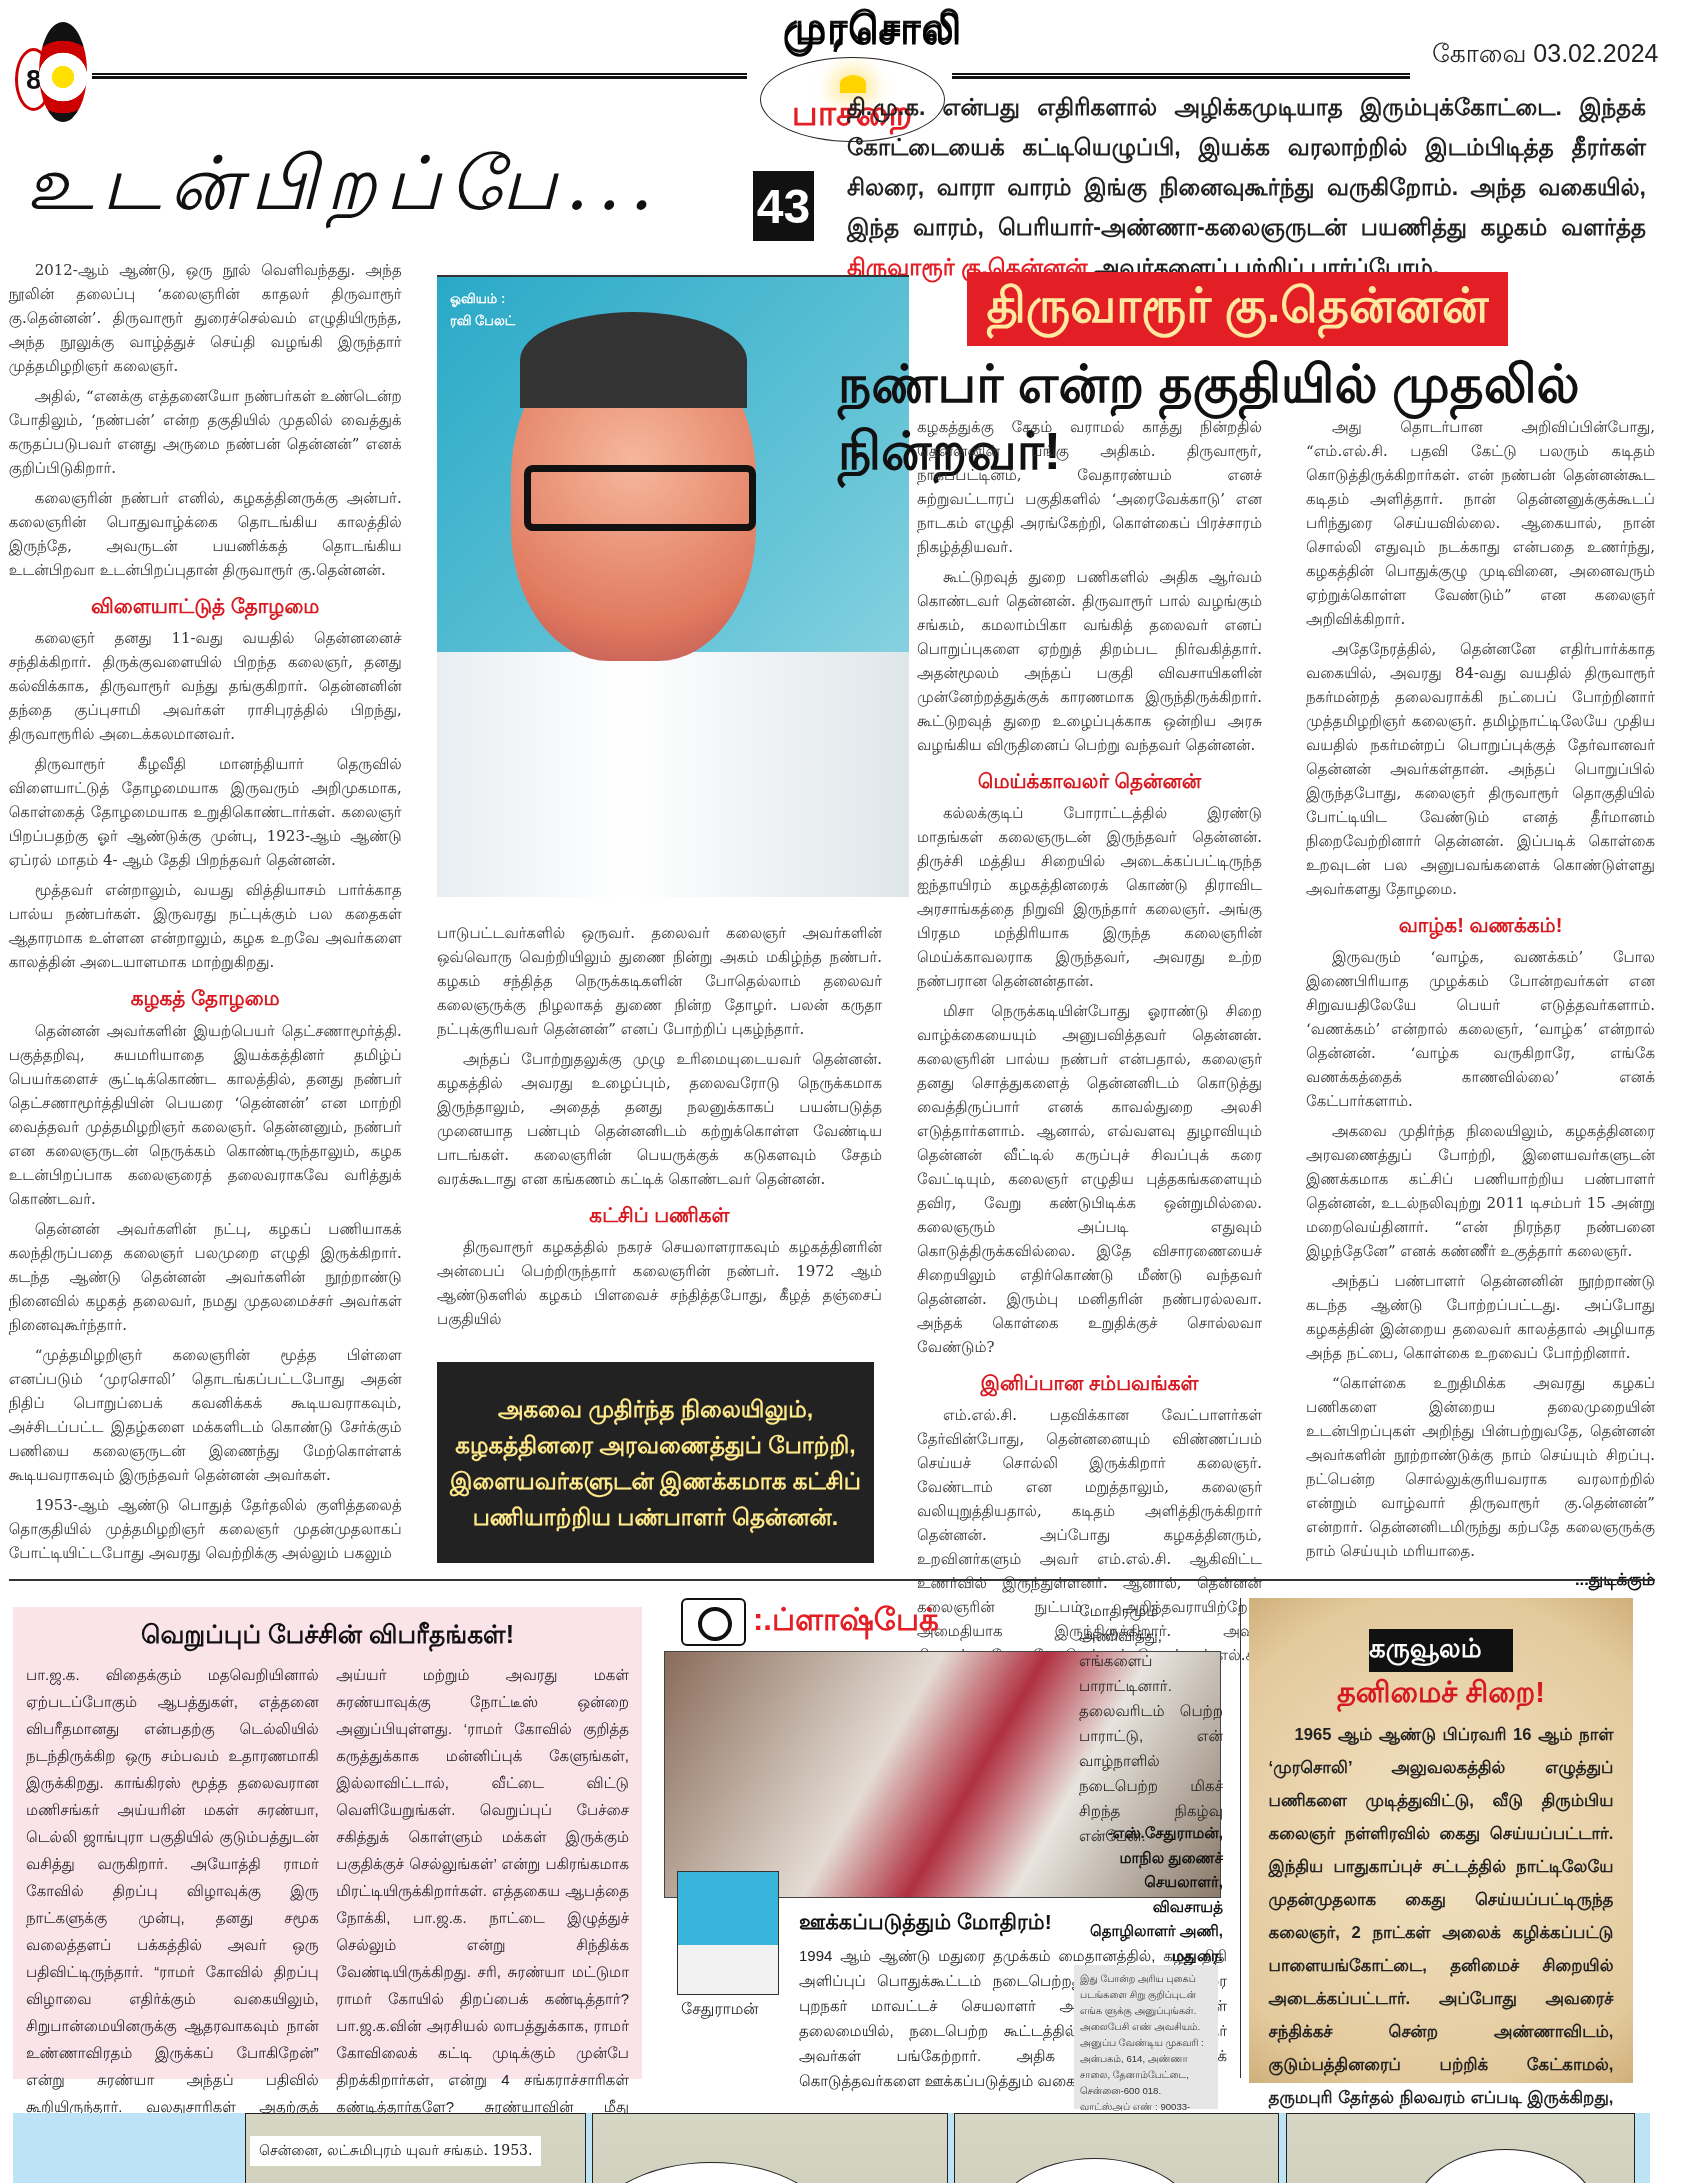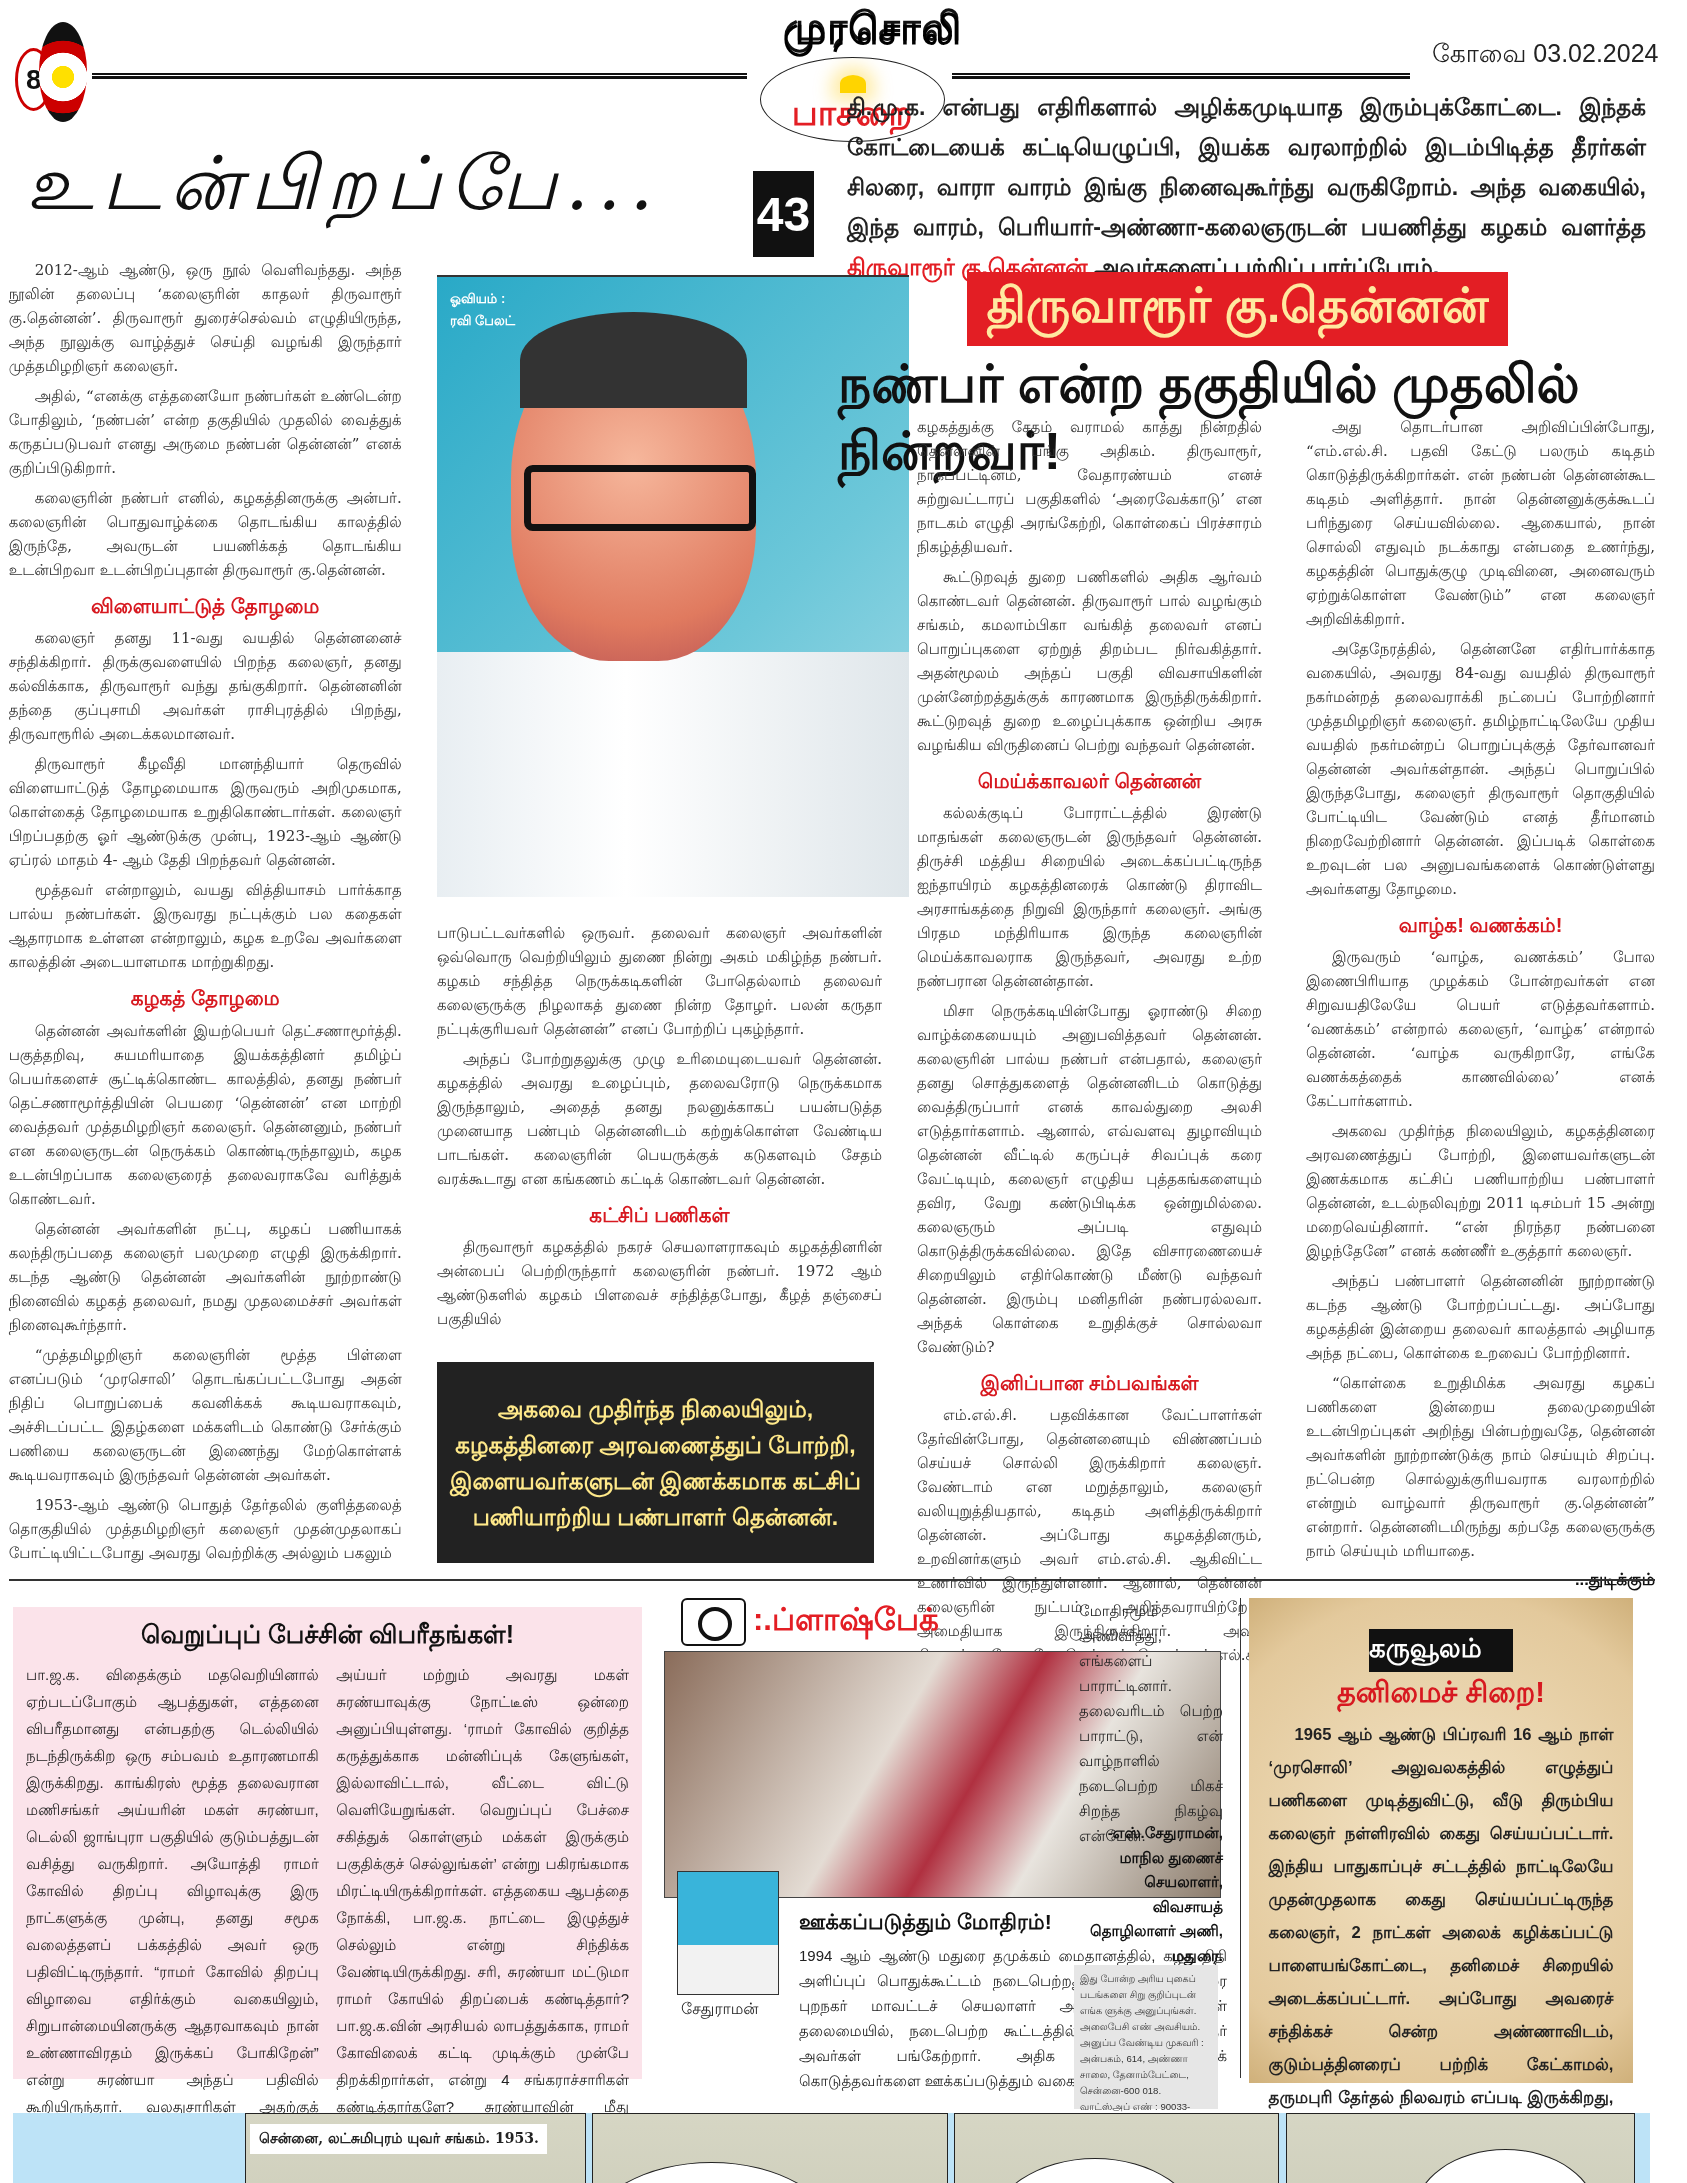--- a/index.html
+++ b/index.html
@@ -9,21 +9,21 @@
   .page-no{left:15.3px;top:48px;width:31px;height:57px;border:3.5px solid #c00;border-radius:50%;display:flex;align-items:center;justify-content:center;font:bold 28px "Liberation Sans",sans-serif;color:#111;background:#fff;}
   .party-logo{left:39px;top:22px;width:48px;height:100px;border-radius:50%;background:radial-gradient(circle at 50% 55%,#ffe000 0 18%,#fff 19% 40%,#c00 41% 60%,#111 61% 100%);}
   .hrule{height:6.1px;background:linear-gradient(#111 0 35%,#fff 35% 55%,#111 55% 100%);}
   .mast{left:742px;top:8.7px;width:227px;height:127px;}
   .mast-title{position:absolute;left:41px;top:0;font:bold 39px "Liberation Sans",sans-serif;color:#000000;text-shadow:0 -4.4px 0 #111;letter-spacing:0.9px;}
   .mast-oval{position:absolute;left:17.5px;top:48px;width:183px;height:83px;border:1.3px solid #222;border-radius:50%;background:#fff;overflow:hidden;}
   .mast-sun{position:absolute;left:79px;top:17.5px;width:26px;height:17.5px;border-radius:50% 50% 0 0;background:#ffd400;box-shadow:0 0 17.5px 8.7px rgba(255,200,0,.35);}
   .mast-sub{position:absolute;left:0;right:0;top:35px;text-align:center;font:bold 35px "Liberation Sans",sans-serif;color:#e31e24;}
   .dateline{left:1432px;top:39px;font:25px "Liberation Sans",sans-serif;color:#222;}
   .series-title{left:26px;top:140px;font:italic 74px "DejaVu Serif",serif;color:#111;letter-spacing:8.7px;}
-  .ep-no{left:753px;top:171px;width:61px;height:86px;background:#111;color:#fff;font:bold 48px "Liberation Sans",sans-serif;display:flex;align-items:center;justify-content:center;}
+  .ep-no{left:753px;top:171px;width:61px;height:70px;background:#111;color:#fff;font:bold 48px "Liberation Sans",sans-serif;display:flex;align-items:center;justify-content:center;}
   .intro{left:847px;top:87px;width:799px;font:bold 23px/40px "Liberation Sans",sans-serif;color:#222;text-align:justify;}
   .intro .red{color:#e31e24;}
   
   .portrait{left:437px;top:275px;width:472px;height:620px;background:linear-gradient(135deg,#29a9c7,#6cc7d9 60%,#a9dde8);border-top:2.6px solid #333;overflow:hidden;}
   .portrait .face{position:absolute;left:74px;top:52px;width:245px;height:332px;border-radius:45% 45% 40% 40%;background:radial-gradient(circle at 50% 40%,#f6b79c,#e07a5f 70%,#b55 100%);}
   .portrait .hair{position:absolute;left:83px;top:35px;width:227px;height:96px;border-radius:50% 50% 0 0;background:#333;}
   .portrait .glasses{position:absolute;left:87px;top:188px;width:218px;height:52px;border:7.9px solid #111;border-radius:8.7px;}
   .portrait .shirt{position:absolute;left:0;right:0;bottom:0;height:245px;background:linear-gradient(90deg,#e8eef2,#fff 40%,#dfe6ea);}
   .credit{left:450px;top:288px;font:bold 13px/22px "Liberation Sans",sans-serif;color:#fff;}
   .name-band{left:967px;top:272px;width:541px;height:74px;background:#e31e24;color:#ffe9a0;font:bold 48px "Liberation Sans",sans-serif;display:flex;align-items:center;justify-content:center;}
@@ -168,21 +168,21 @@
   <div class="txt">1965 ஆம் ஆண்டு பிப்ரவரி 16 ஆம் நாள் ‘முரசொலி’ அலுவலகத்தில் எழுத்துப் பணிகளை முடித்துவிட்டு, வீடு திரும்பிய கலைஞர் நள்ளிரவில் கைது செய்யப்பட்டார். இந்திய பாதுகாப்புச் சட்டத்தில் நாட்டிலேயே முதன்முதலாக கைது செய்யப்பட்டிருந்த கலைஞர், 2 நாட்கள் அலைக் கழிக்கப்பட்டு பாளையங்கோட்டை, தனிமைச் சிறையில் அடைக்கப்பட்டார். அப்போது அவரைச் சந்திக்கச் சென்ற அண்ணாவிடம், குடும்பத்தினரைப் பற்றிக் கேட்காமல், தருமபுரி தேர்தல் நிலவரம் எப்படி இருக்கிறது, என்று கட்சி குறித்துத்தான் கேட்டார். கலைஞரின் கழகப் பற்றை உச்சிமுகர்ந்து பாராட்டினார் அண்ணா.</div>
 </div>
 
 <div class="abs comic"></div>
 <div class="abs comic-title">
   <span><br></span>
 </div>
 
 <div class="abs panel" style="left:245px;width:341px;">
 
-  <div class="caption" style="left:4.4px;top:10px;font-weight:bold;">சென்னை, லட்சுமிபுரம் யுவர் சங்கம். 1953.</div>
+  <div class="caption" style="left:4.4px;top:22px;">சென்னை, லட்சுமிபுரம் யுவர் சங்கம். 1953.</div>
 
 </div>
 <div class="abs panel" style="left:592px;width:356px;">
 
   <div class="bubble" style="left:-4.4px;top:48px;width:245px;height:144px;">என்னைக் கூப்பிட்டதுக்கு உங்களில் சில பேரு என் நண்பர் சீனிவாசராகவன்கிட்ட கோபப்பட்டிருக்கீங்க.</div>
 
 </div>
 <div class="abs panel" style="left:954px;width:325px;">
 
   <div class="bubble" style="left:35px;top:44px;width:210px;height:144px;">ஒரு நாப்பது, அம்பது வருசத்துக்கு முன்னாடி இருந்த நிலைமை இப்ப கொஞ்சம் மாறியிருக்கு.</div>

